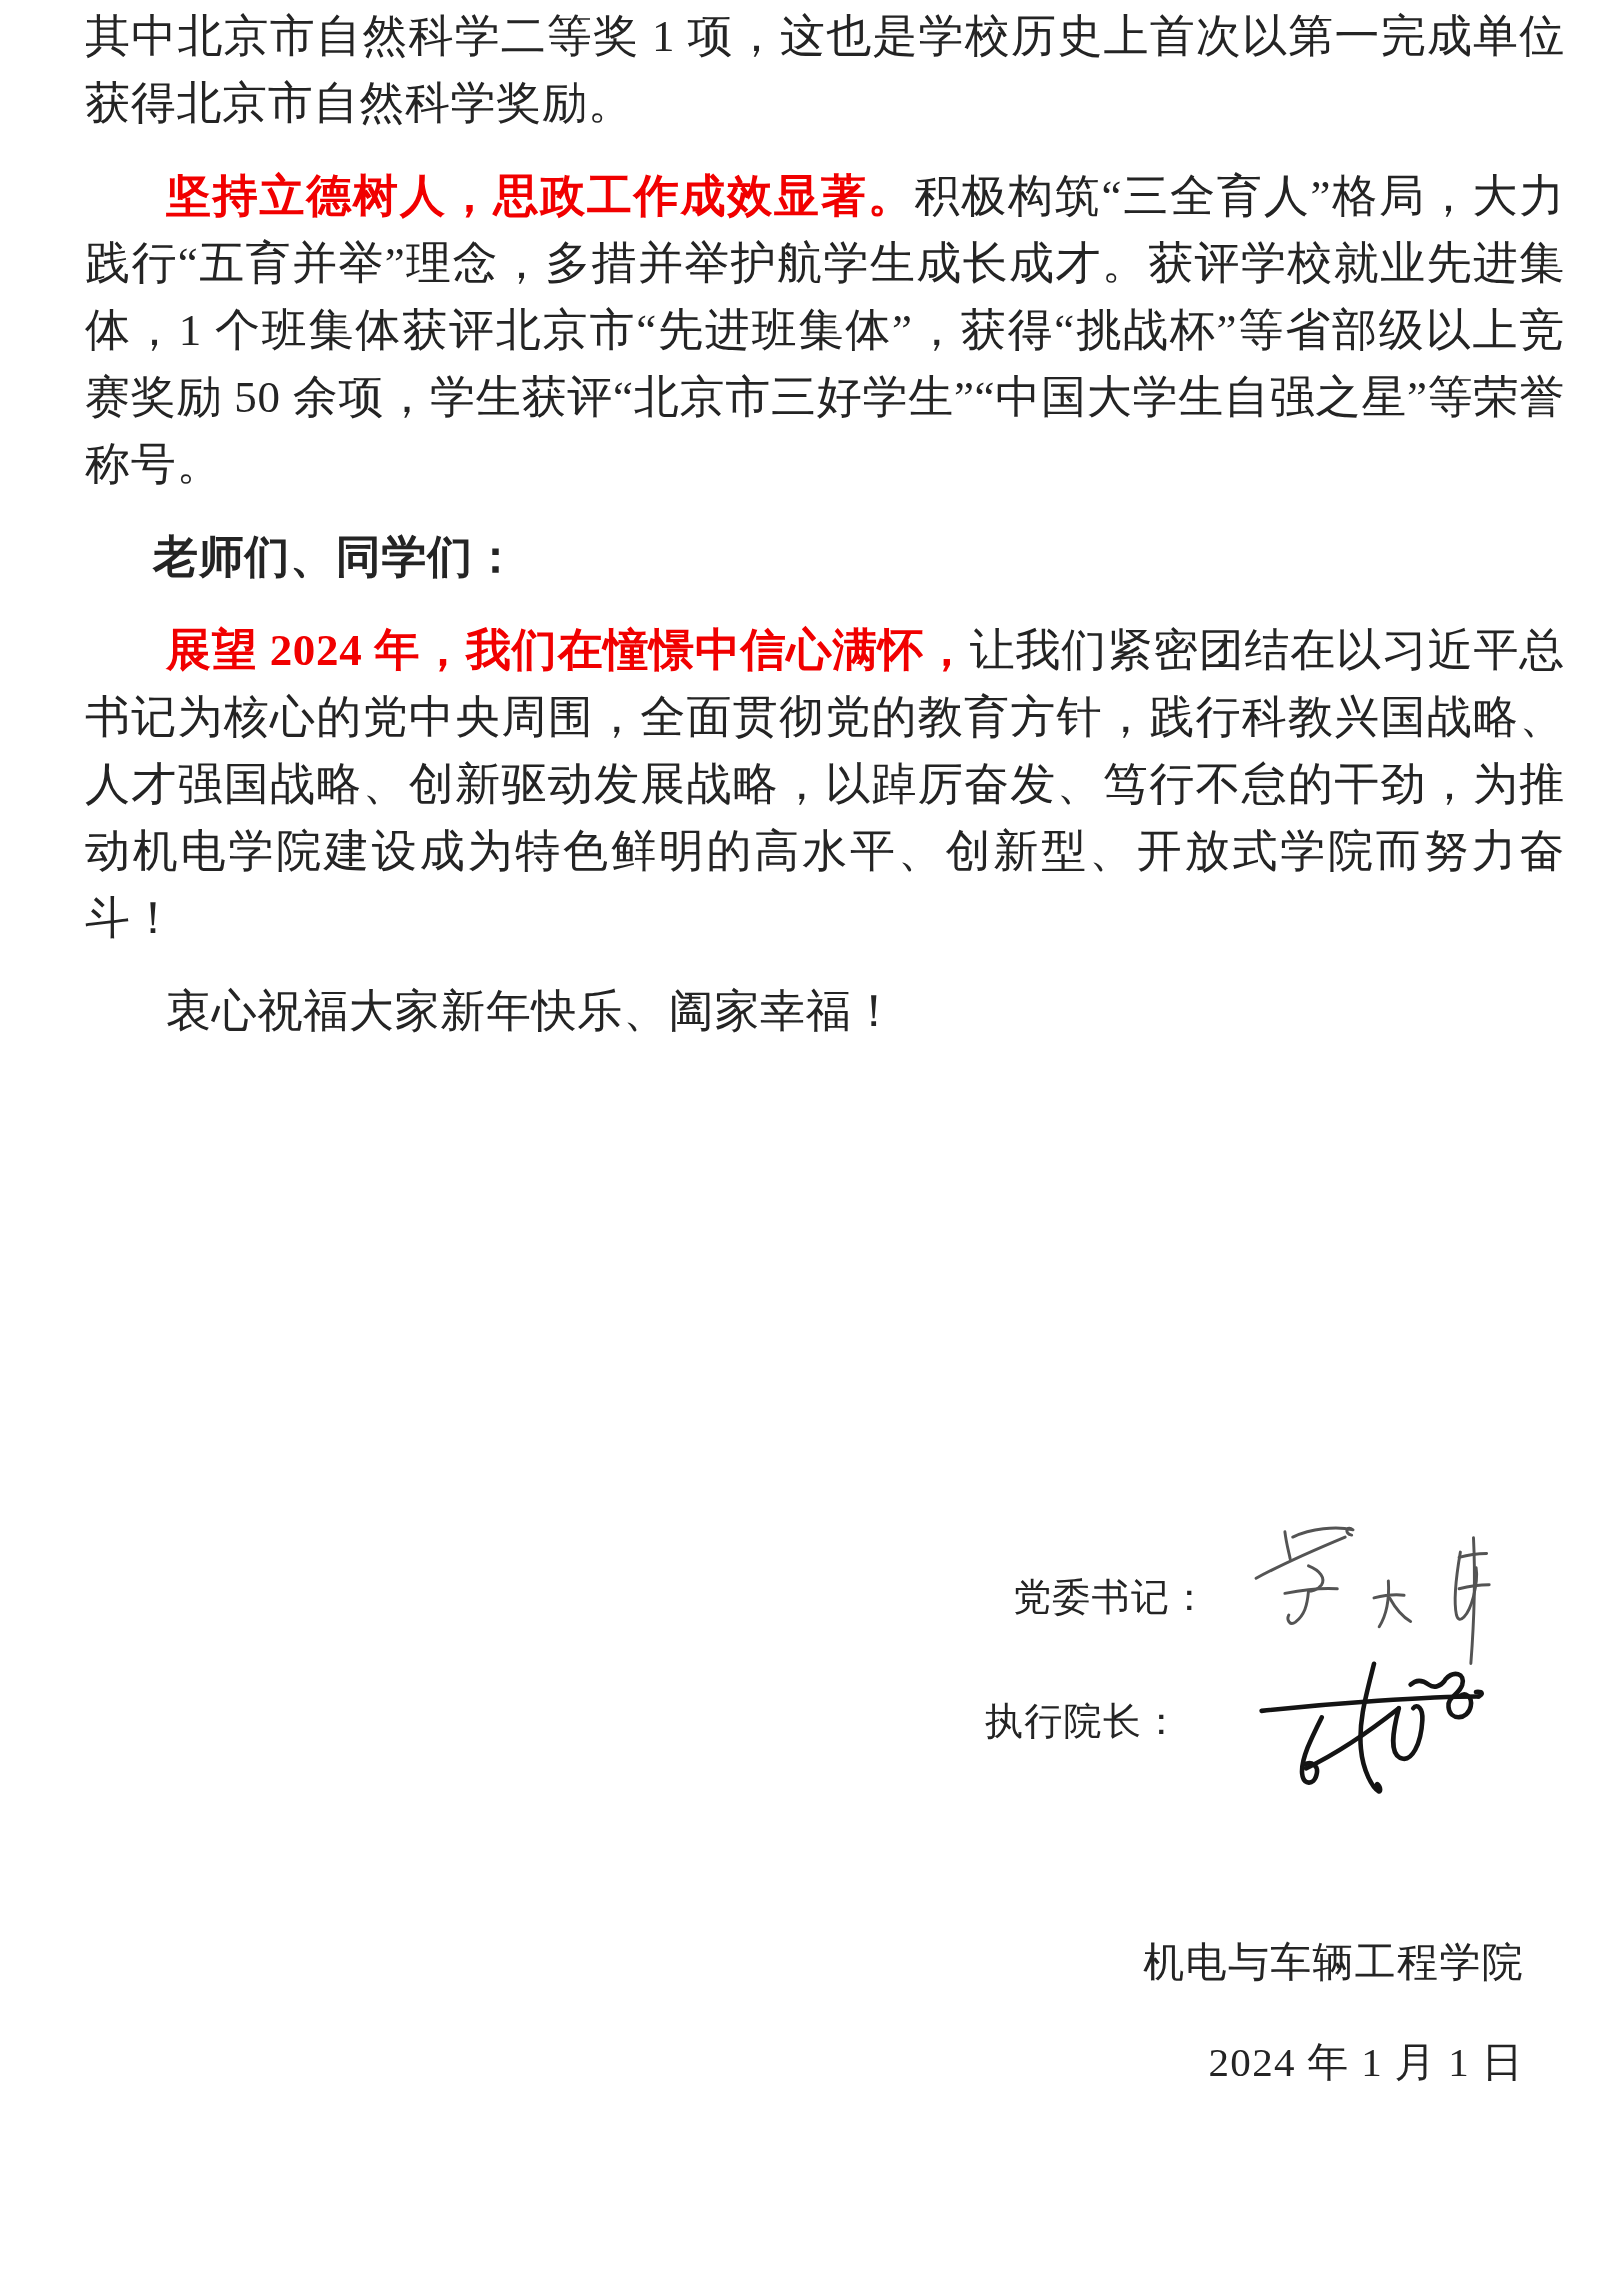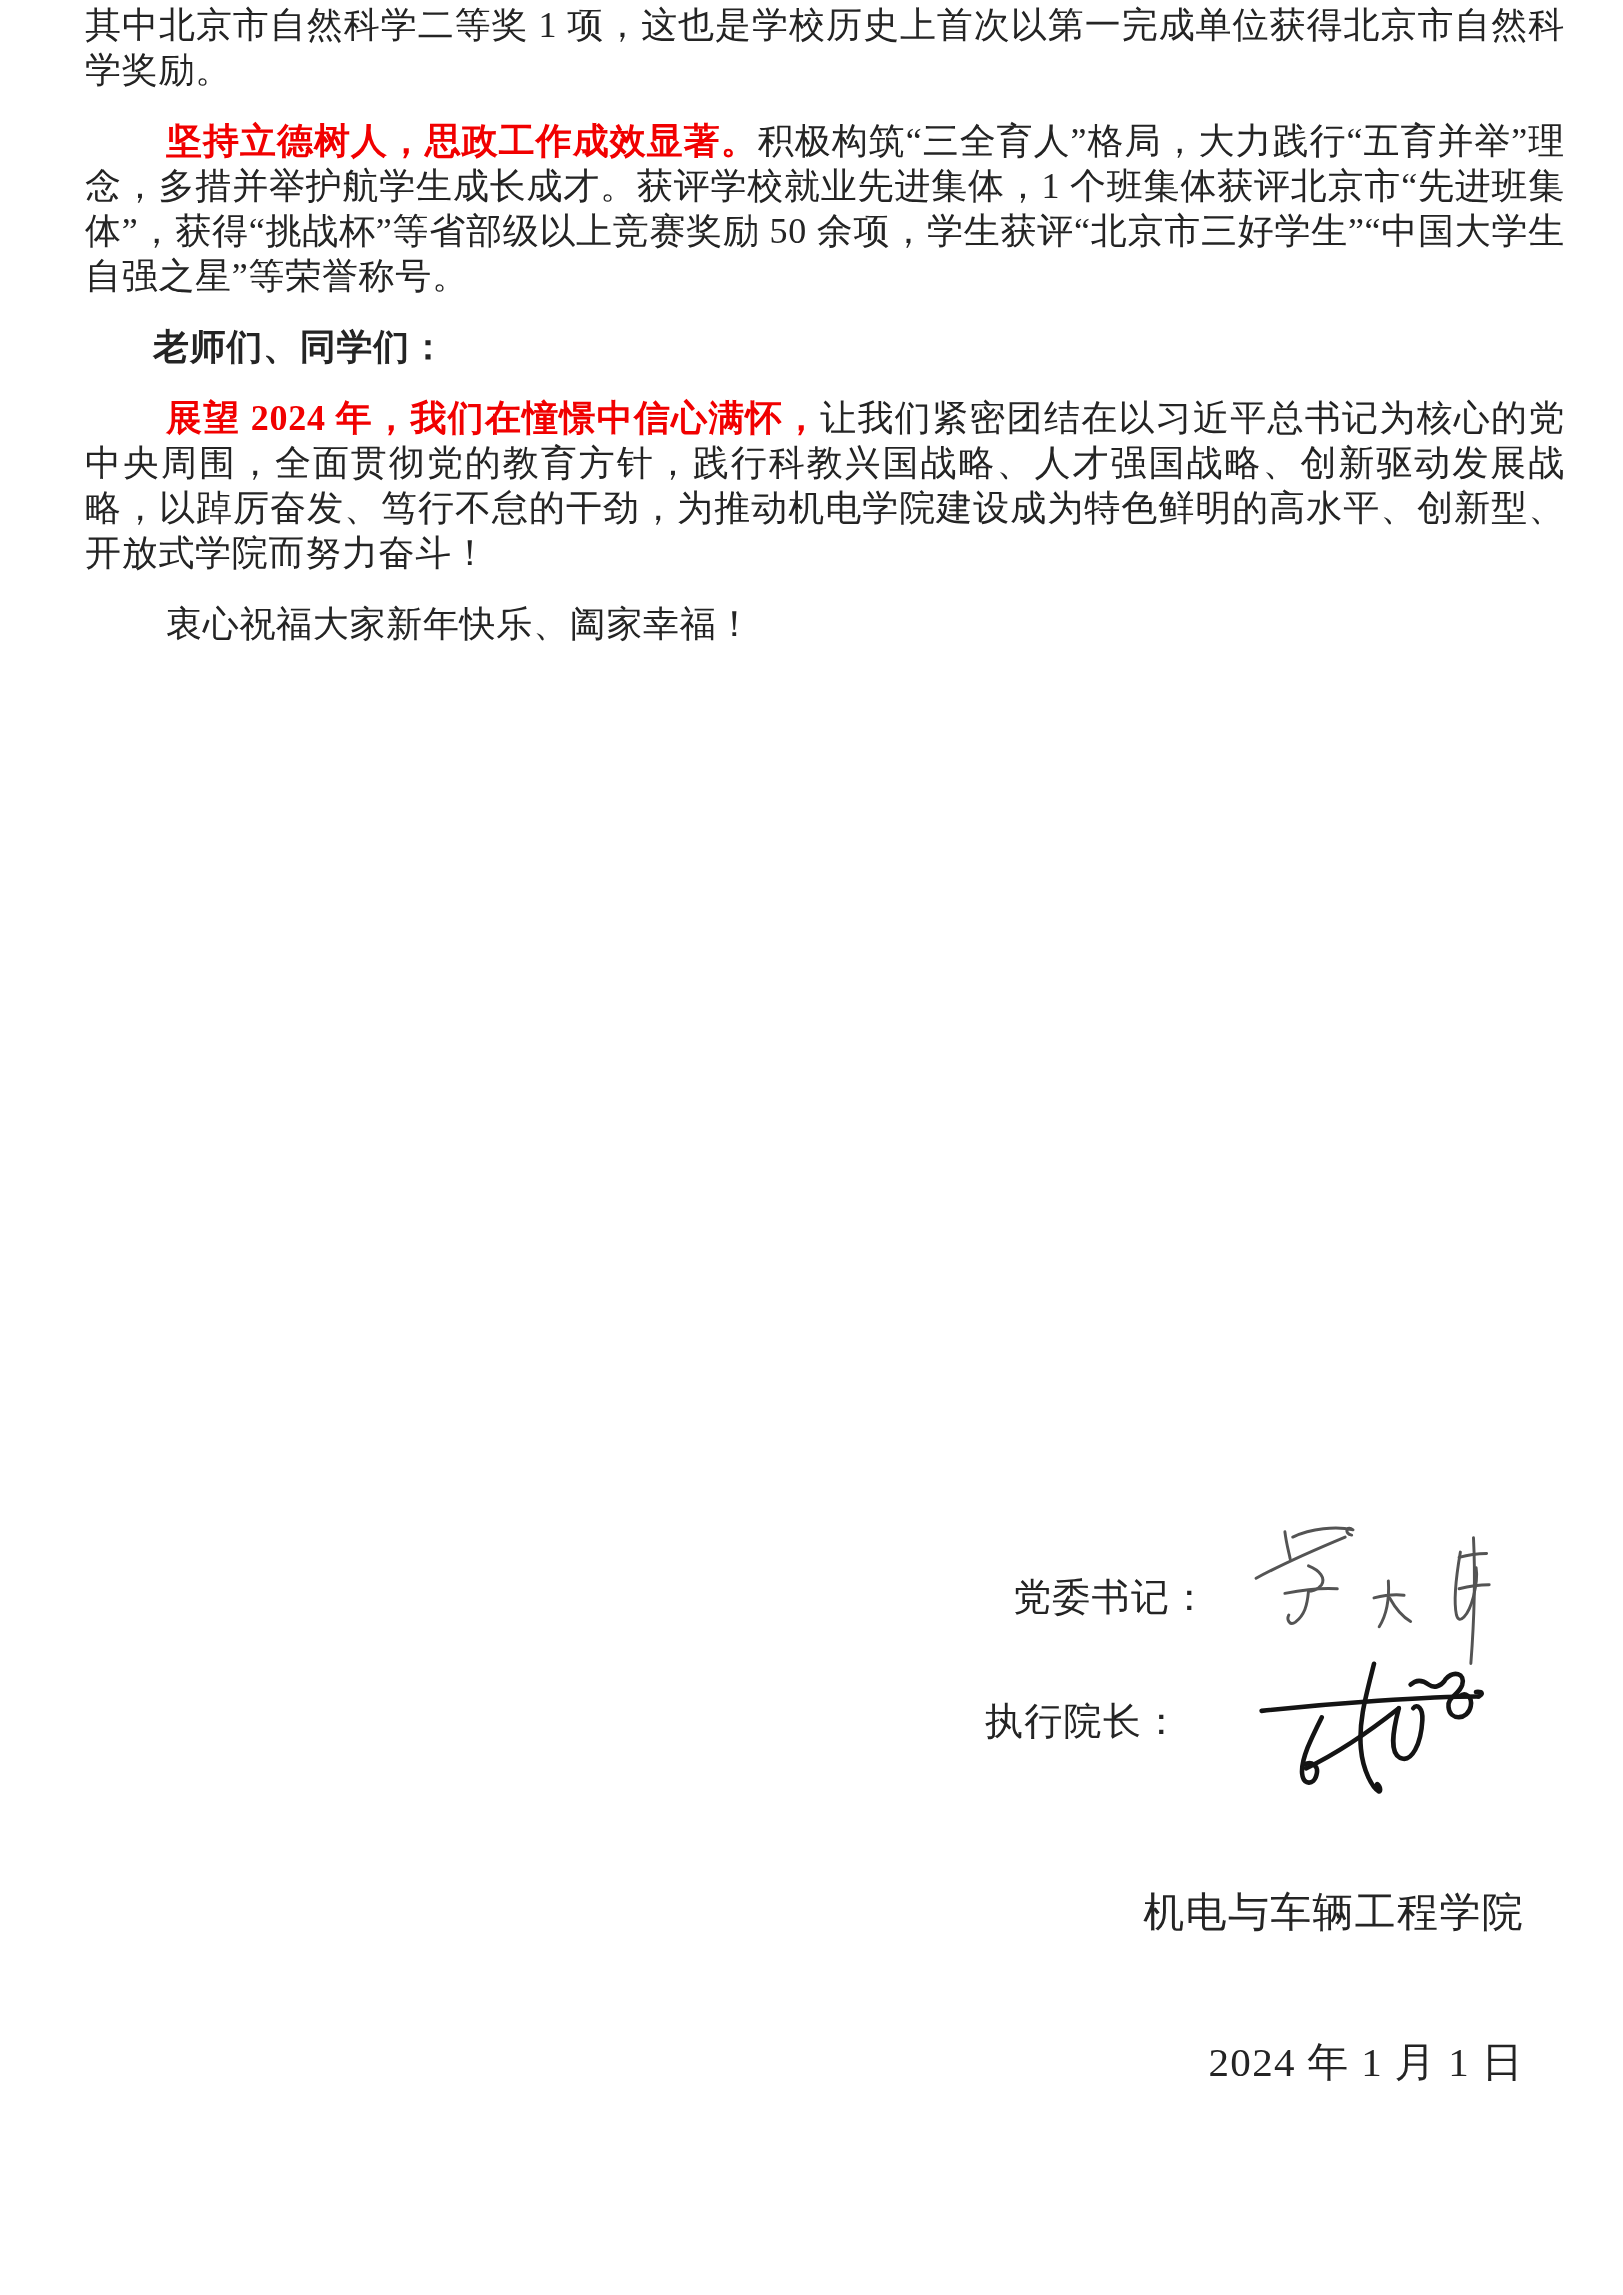--- a/index.html
+++ b/index.html
@@ -18,22 +18,22 @@
   .page{
     position:absolute;inset:0;
   }
   .content{
     position:absolute;
     left:85px;top:2.6px;
     width:1480px;
   }
   p.par{
     margin:0 0 26px 0;
-    font-size:36px;
-    line-height:45px;
+    font-size:45px;
+    line-height:67px;
     text-align:justify;
     text-align-last:left;
     letter-spacing:0.7px;
     color:var(--ink);
   }
   p.par.indent{ text-indent:81px; }
   p.par .lead{
     color:var(--accent-red);
     font-weight:bold;
     margin-top:16px;
@@ -57,21 +57,21 @@
   .sig-svg.second{ left:1191px; top:1623px; }
   .footer-line{
     position:absolute;
     right:99px;
     font-size:41px;
     line-height:52px;
     letter-spacing:1.3px;
     white-space:nowrap;
     color:var(--ink);
   }
-  .footer-line.college{ top:1886px; }
+  .footer-line.college{ top:1936px; }
   .footer-line.date{ top:1996px;margin-top:40px; }
 </style>
 </head>
 <body>
 
 <div class="page">
 
   <div class="content">
 
     <p class="par">其中北京市自然科学二等奖 1 项，这也是学校历史上首次以第一完成单位获得北京市自然科学奖励。</p>

